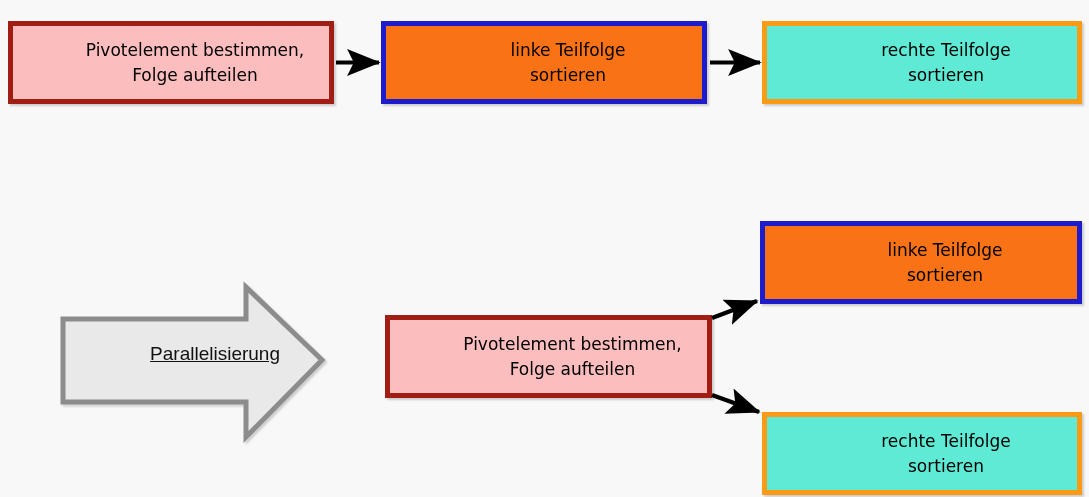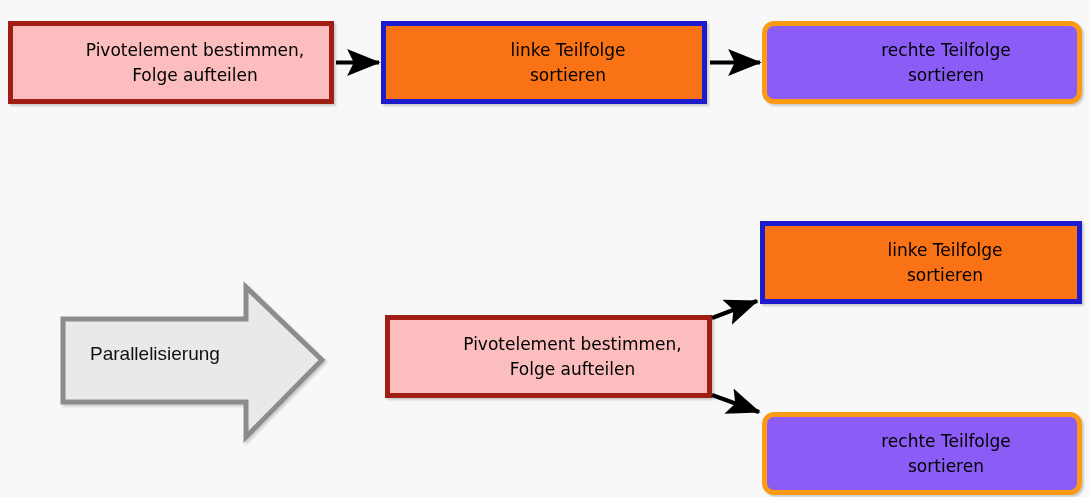--- a/index.html
+++ b/index.html
@@ -43,24 +43,23 @@
     background: #fbbdbd;
     border-color: #a01e14;
     border-width: 5px;
   }
   .box-blue {
     background: #f97316;
     border-color: #1c1ccc;
     border-width: 5px;
   }
   .box-yellow {
-    background: #8b5cf6;
+    background: #5eead4;
     border-color: #fb9a14;
     border-width: 5px;
-    border-radius: 12px;
   }
 
   
   #box-top-pivot   { left: 8px;   top: 21px;  width: 326px; height: 83px; }
   #box-top-left    { left: 381px; top: 21px;  width: 326px; height: 83px; }
   #box-top-right   { left: 762px; top: 21px;  width: 320px; height: 83px; }
 
   
   #box-bot-pivot   { left: 385px; top: 315px; width: 327px; height: 83px; }
   #box-bot-left    { left: 760px; top: 221px; width: 322px; height: 83px; }
@@ -75,24 +74,25 @@
     height: 497px;
     pointer-events: none;
   }
 
   
   #parallel-label {
     position: absolute;
     left: 90px;
     top: 343px;
     width: 190px;
-    text-align: left;
+    text-align: right;
     font-size: 19px;
     color: #111;
     font-family: "Liberation Sans", sans-serif;
+    text-decoration: underline;
   }
 </style>
 </head>
 <body>
 
 <div id="canvas">
 
   <div class="pbox box-pink" id="box-top-pivot">
     <span class="ptext">Pivotelement bestimmen,
 Folge aufteilen</span>

